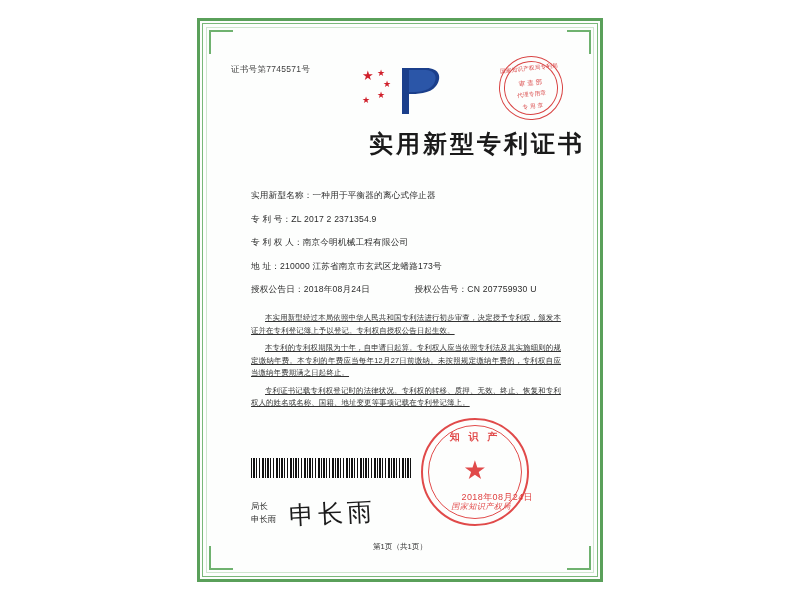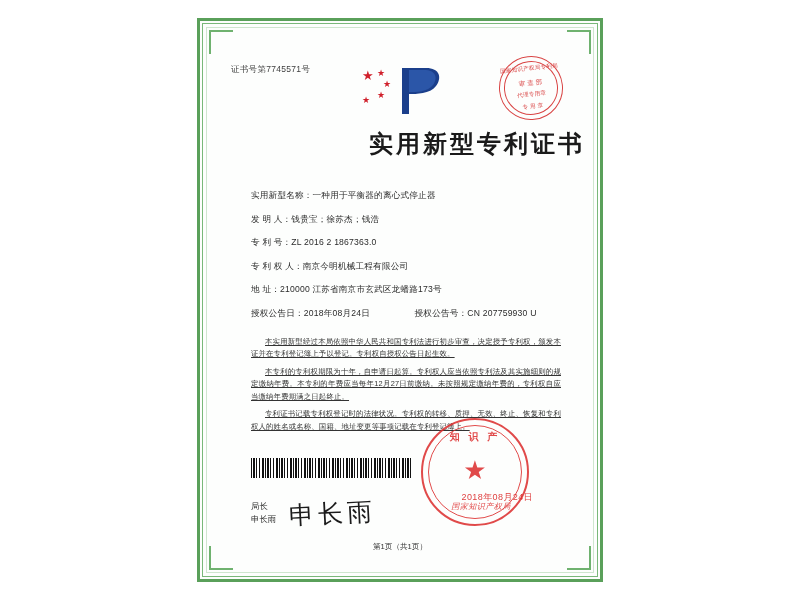--- a/index.html
+++ b/index.html
@@ -328,24 +328,21 @@
         </svg>
       </div>
 
       <div class="title">实用新型专利证书</div>
 
       <div class="fields">
         <div class="field-row">
           <span class="field-label">实用新型名称：</span><span class="field-value">一种用于平衡器的离心式停止器</span>
         </div>
         <div class="field-row">
-          <span class="field-label">发 明 人：</span><span class="field-value">钱贵宝；徐苏杰；钱浩</span>
-        </div>
-        <div class="field-row">
-          <span class="field-label">专 利 号：</span><span class="field-value">ZL 2016 2 1867363.0</span>
+          <span class="field-label">专 利 号：</span><span class="field-value">ZL 2017 2 2371354.9</span>
         </div>
         <div class="field-row">
           <span class="field-label">专 利 权 人：</span><span class="field-value">南京今明机械工程有限公司</span>
         </div>
         <div class="field-row">
           <span class="field-label">地 址：</span><span class="field-value">210000 江苏省南京市玄武区龙蟠路173号</span>
         </div>
 
         <div class="grant-row">
           <span>授权公告日：</span><span>2018年08月24日</span>

